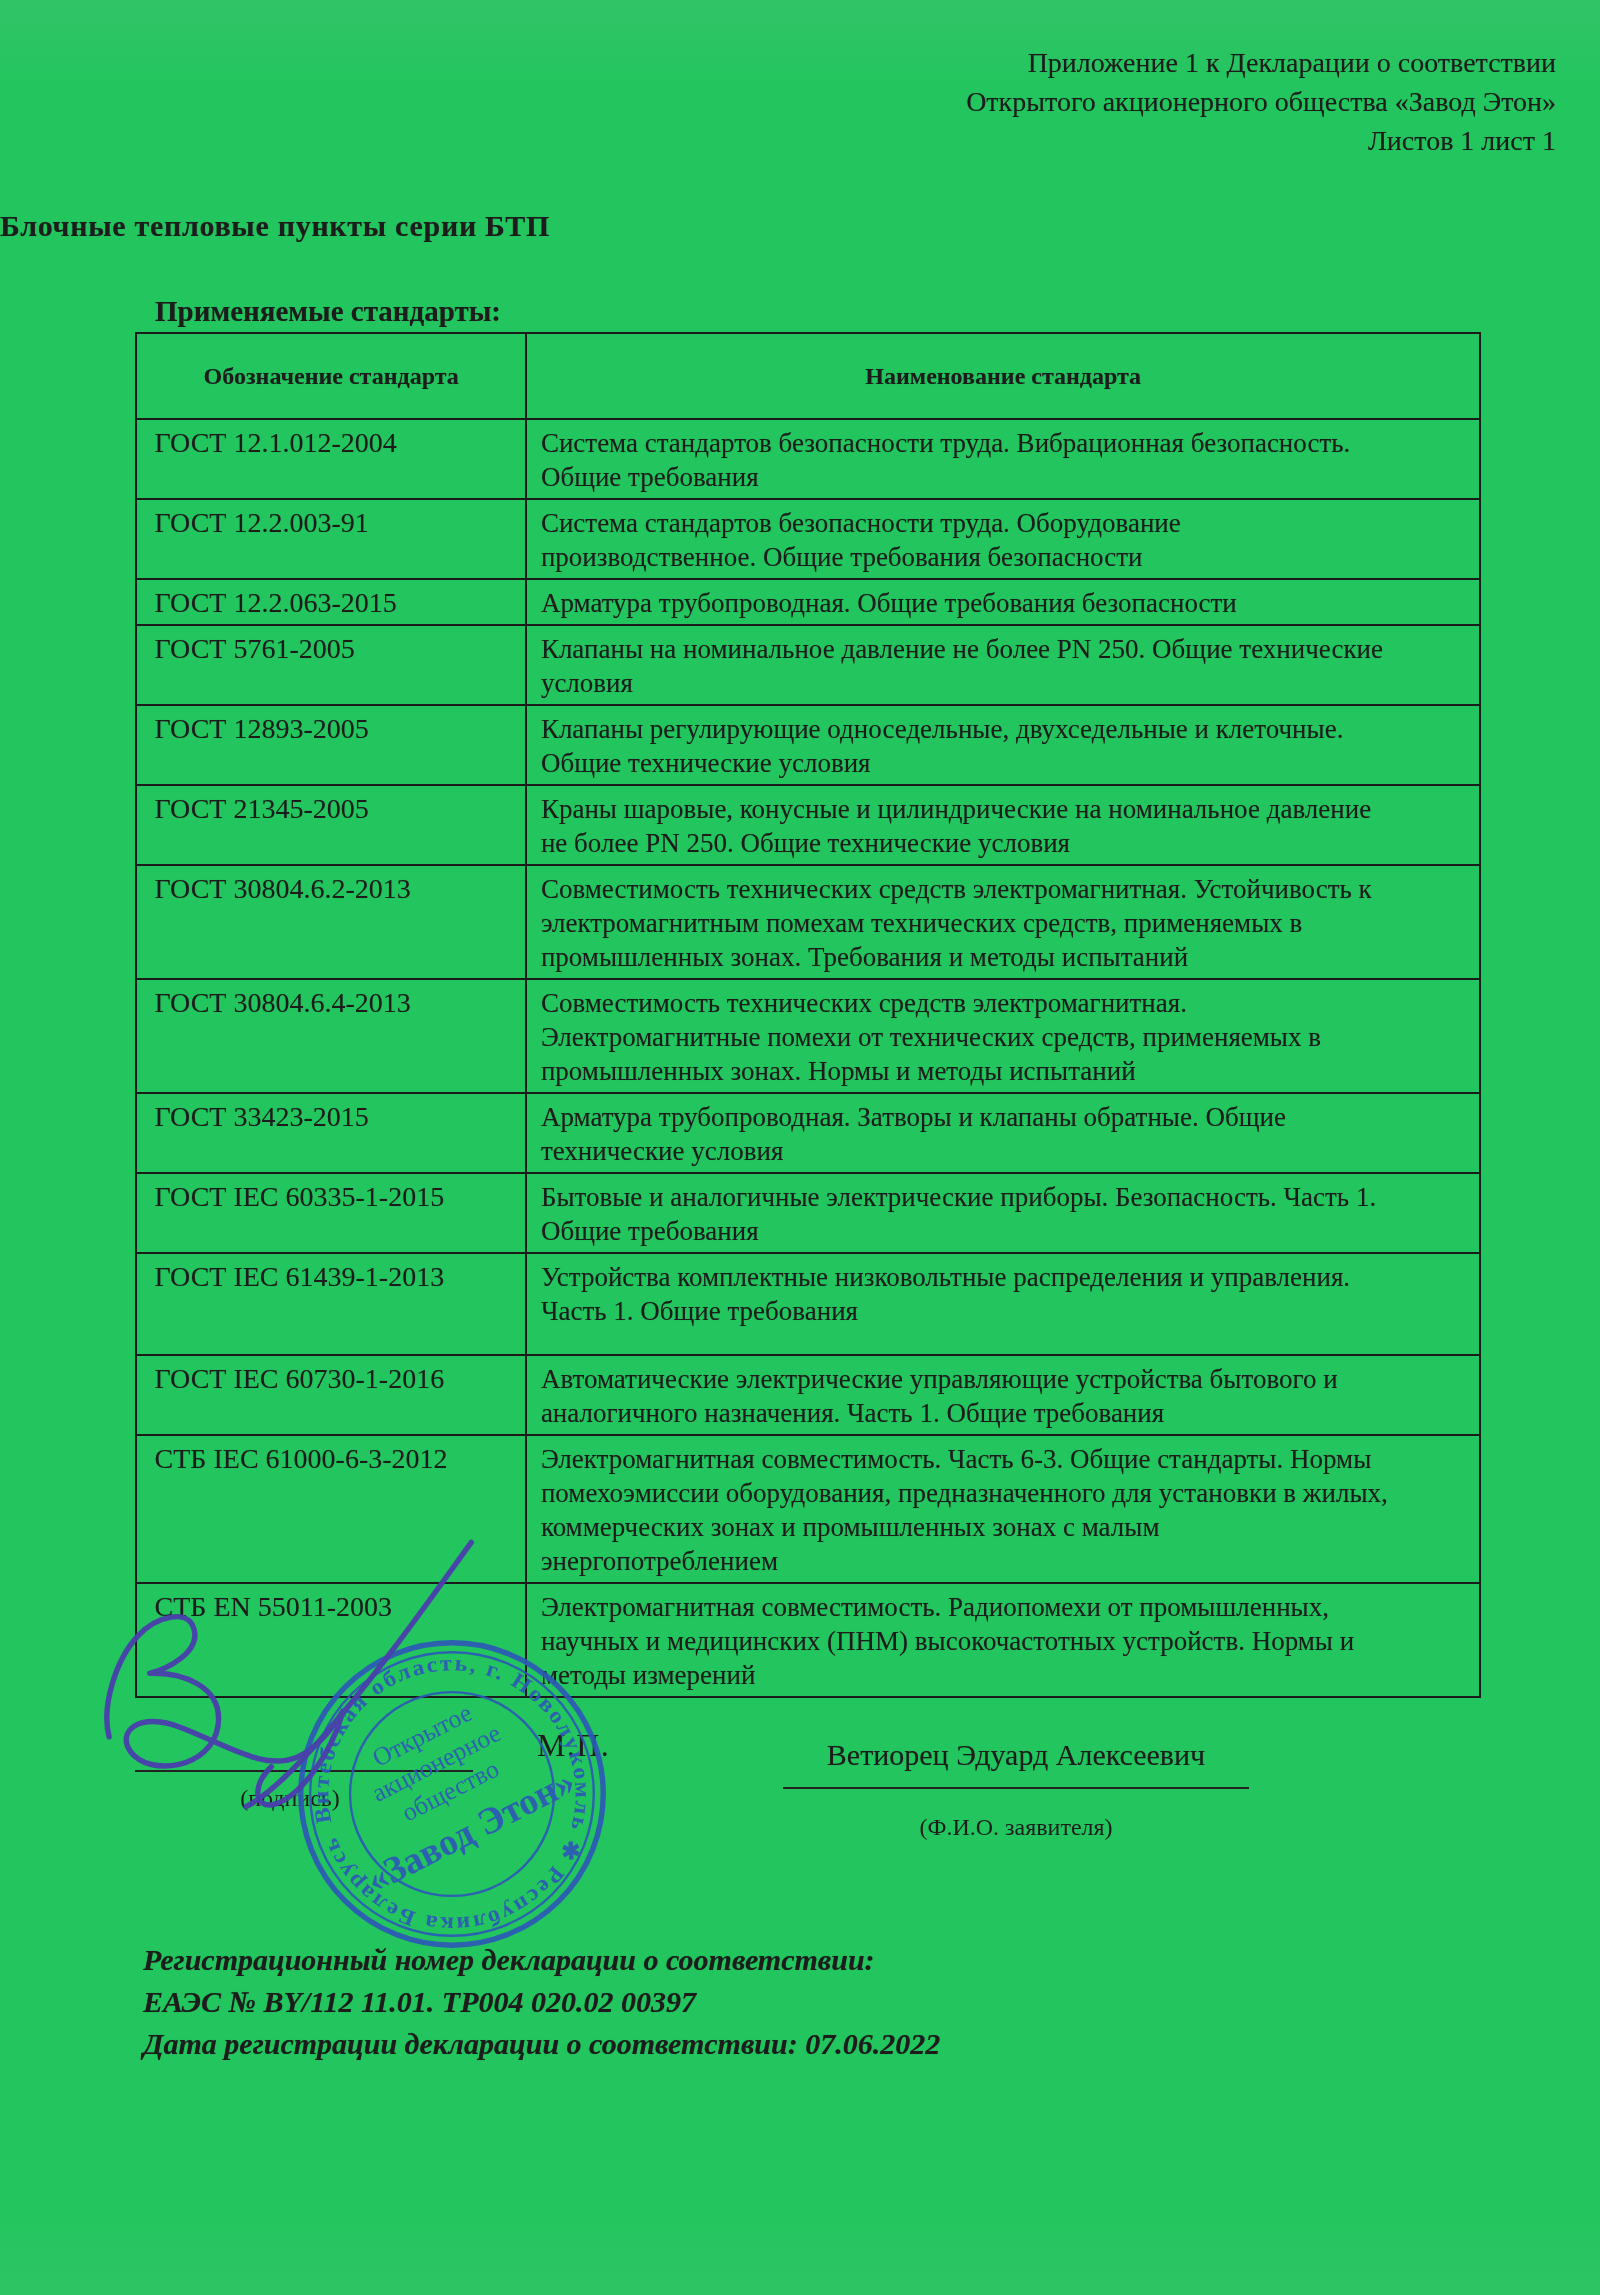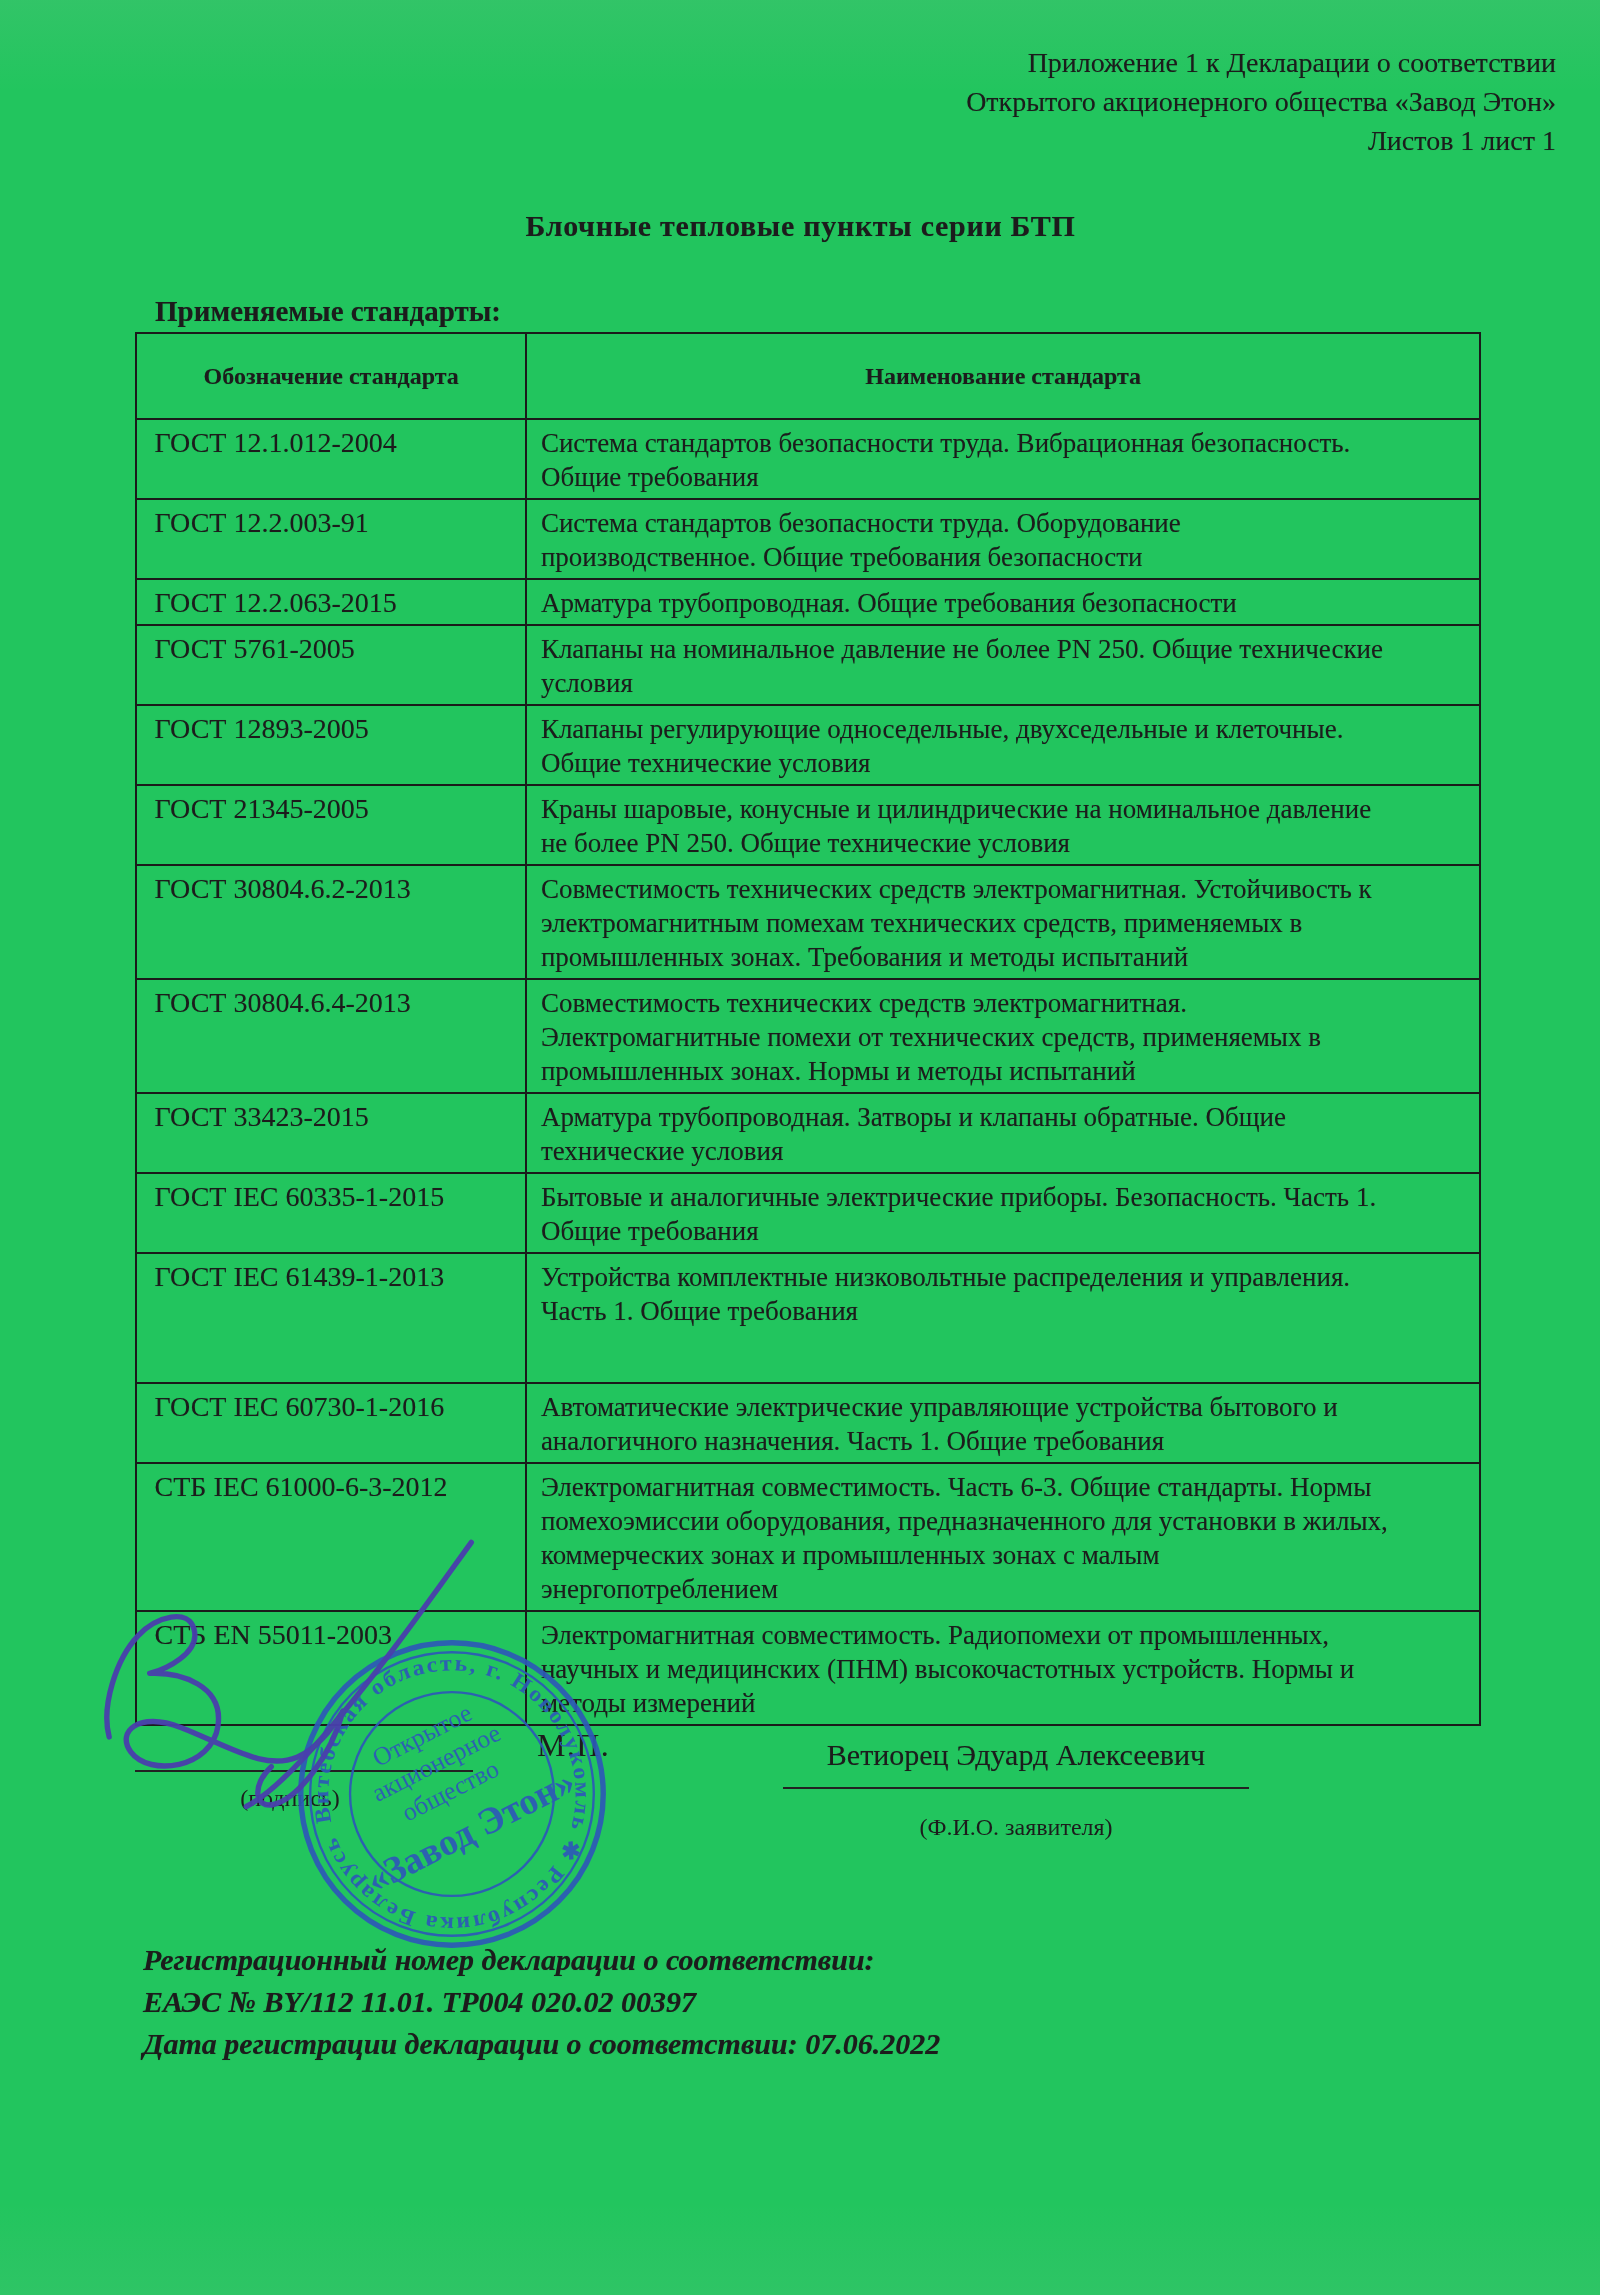--- a/index.html
+++ b/index.html
@@ -16,21 +16,21 @@
     position:absolute;inset:0;pointer-events:none;
     background:linear-gradient(180deg,rgba(190,190,185,0.10) 0%,rgba(255,255,255,0) 4%,rgba(255,255,255,0) 96%,rgba(190,190,185,0.08) 100%);
   }
   .hdr{
     position:absolute;top:43px;right:45px;width:946px;
     text-align:right;font-size:28px;line-height:39px;
     text-shadow:0 0 0.7px rgba(20,20,20,.35);
   }
   .doc-title{
     position:absolute;top:209px;left:0;width:1601px;
-    text-align:center;font-weight:bold;font-size:30px;
+    text-align:left;font-weight:bold;font-size:30px;
     letter-spacing:0.7px;text-shadow:0 0 0.7px rgba(20,20,20,.4);
   }
   .std-label{
     position:absolute;top:295px;left:155px;
     font-weight:bold;font-size:29px;text-shadow:0 0 0.7px rgba(20,20,20,.4);
   }
   table.standards{
     position:absolute;top:332px;left:135px;
     width:1346px;border-collapse:collapse;
     font-size:27px;line-height:34px;
@@ -151,21 +151,21 @@
         <tr style="height: 76px;">
           <td class="code">ГОСТ 33423-2015</td>
           <td class="name">Арматура трубопроводная. Затворы и клапаны обратные. Общие
 технические условия</td>
         </tr>
         <tr style="height: 76px;">
           <td class="code">ГОСТ IEC 60335-1-2015</td>
           <td class="name">Бытовые и аналогичные электрические приборы. Безопасность. Часть 1.
 Общие требования</td>
         </tr>
-        <tr style="height: 130px;">
+        <tr style="height: 102px;">
           <td class="code">ГОСТ IEC 61439-1-2013</td>
           <td class="name">Устройства комплектные низковольтные распределения и управления.
 Часть 1. Общие требования</td>
         </tr>
         <tr style="height: 76px; border-radius: 17px;">
           <td class="code">ГОСТ IEC 60730-1-2016</td>
           <td class="name">Автоматические электрические управляющие устройства бытового и
 аналогичного назначения. Часть 1. Общие требования</td>
         </tr>
         <tr style="height: 143px;">

